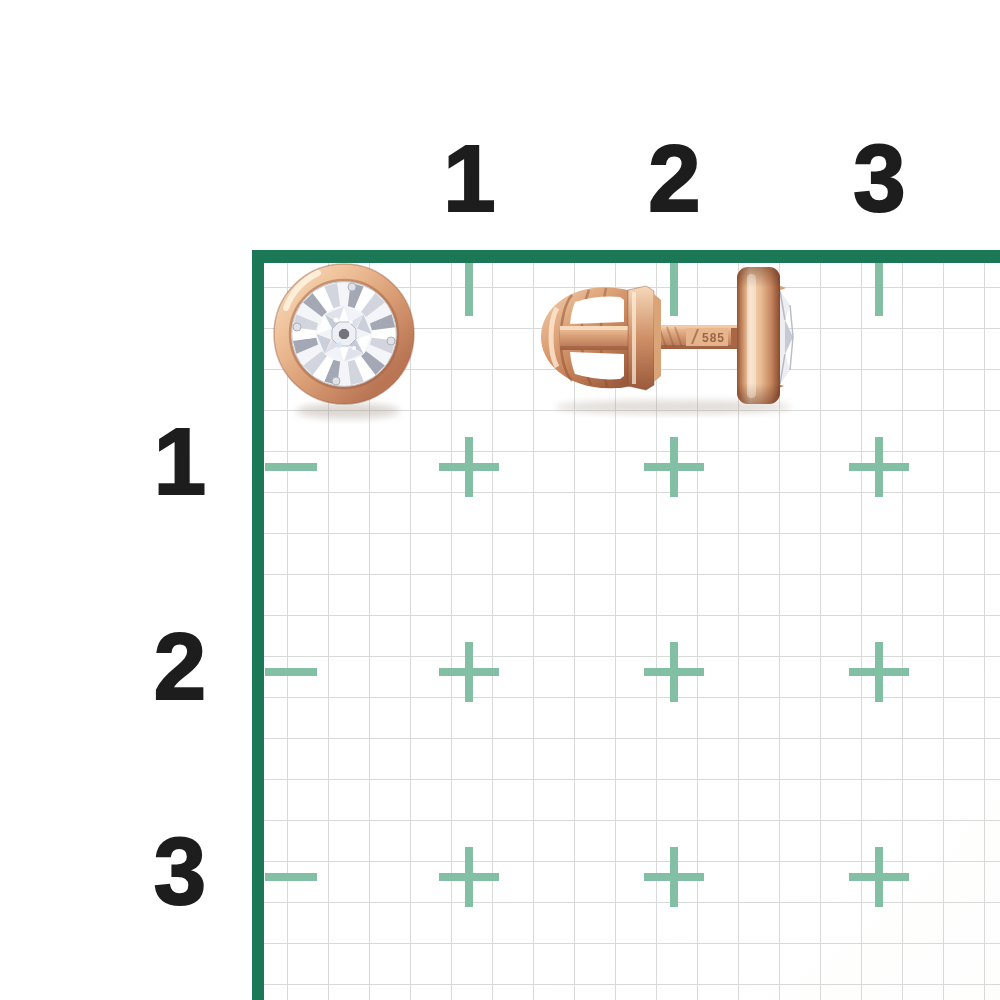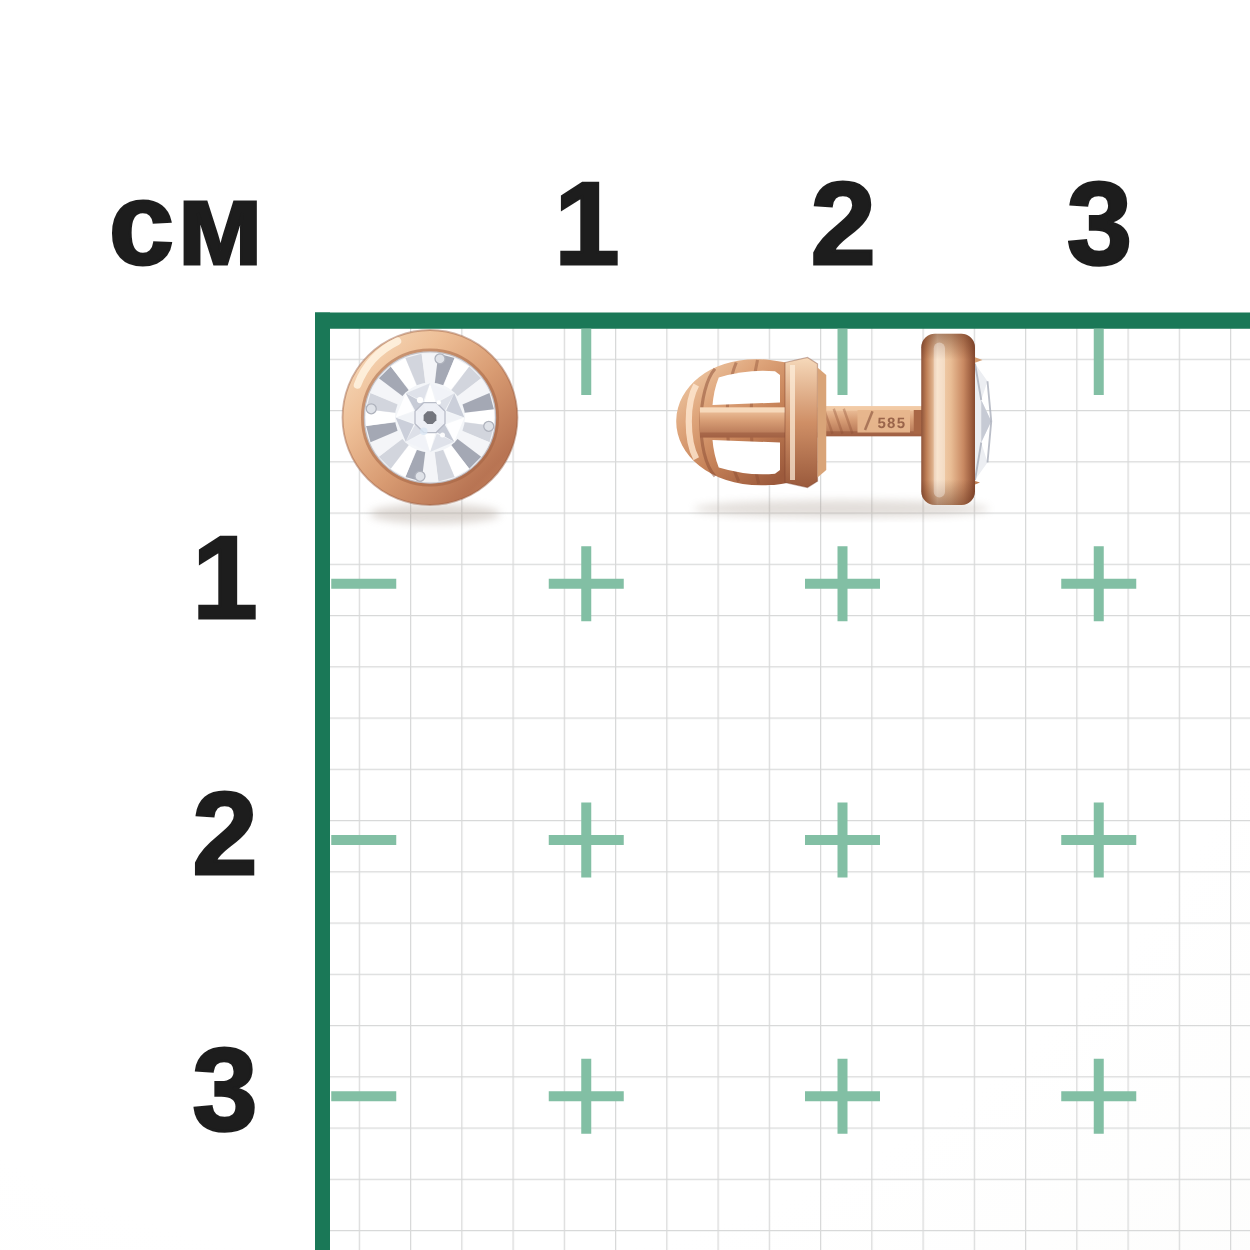--- a/index.html
+++ b/index.html
@@ -50,21 +50,20 @@
          M644 467 H704 M674 437 V497
          M849 467 H909 M879 437 V497
          M439 672 H499 M469 642 V702
          M644 672 H704 M674 642 V702
          M849 672 H909 M879 642 V702
          M439 877 H499 M469 847 V907
          M644 877 H704 M674 847 V907
          M849 877 H909 M879 847 V907"></path>
   </svg>
 
-  <div class="ruler-num unit-label" style="left:150px;top:132px;">см</div>
 
   <div class="ruler-num top-num" style="left:469px;top:132px;">1</div>
   <div class="ruler-num top-num" style="left:674px;top:132px;">2</div>
   <div class="ruler-num top-num" style="left:879px;top:132px;">3</div>
 
   <div class="ruler-num left-num" style="right:795px;top:415px;">1</div>
   <div class="ruler-num left-num" style="right:795px;top:620px;">2</div>
   <div class="ruler-num left-num" style="right:795px;top:825px;">3</div>
 
   <svg class="earring" style="left:270px;top:256px;width:150px;height:168px;" viewBox="0 0 150 168">

